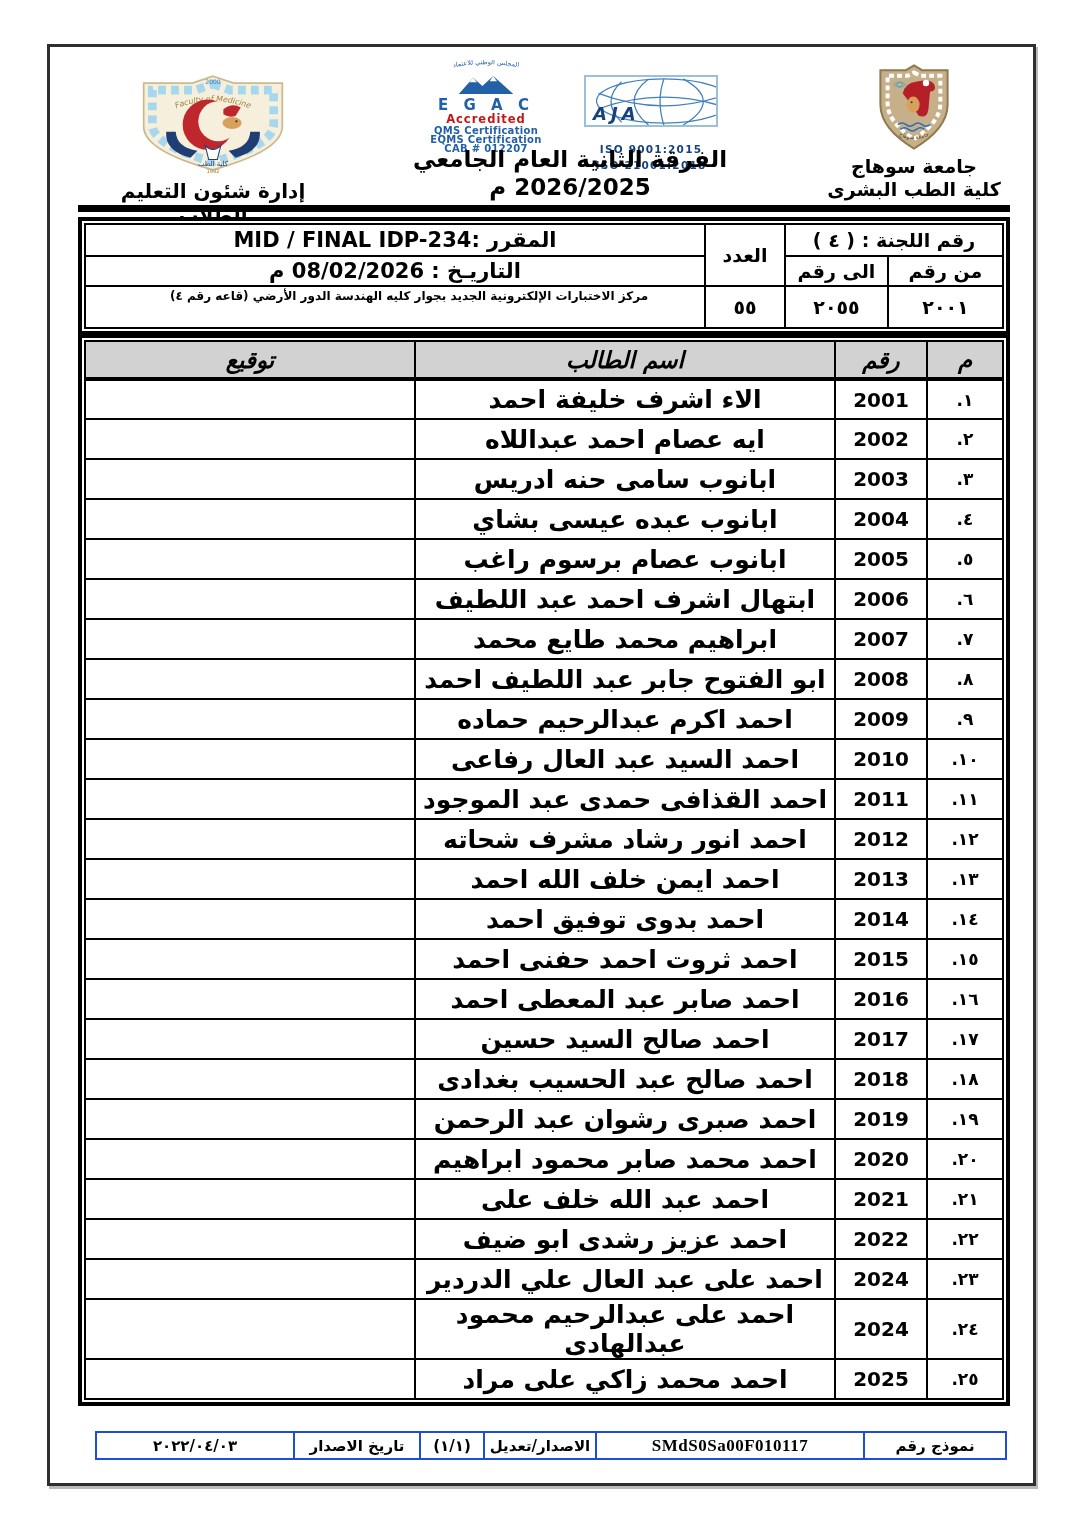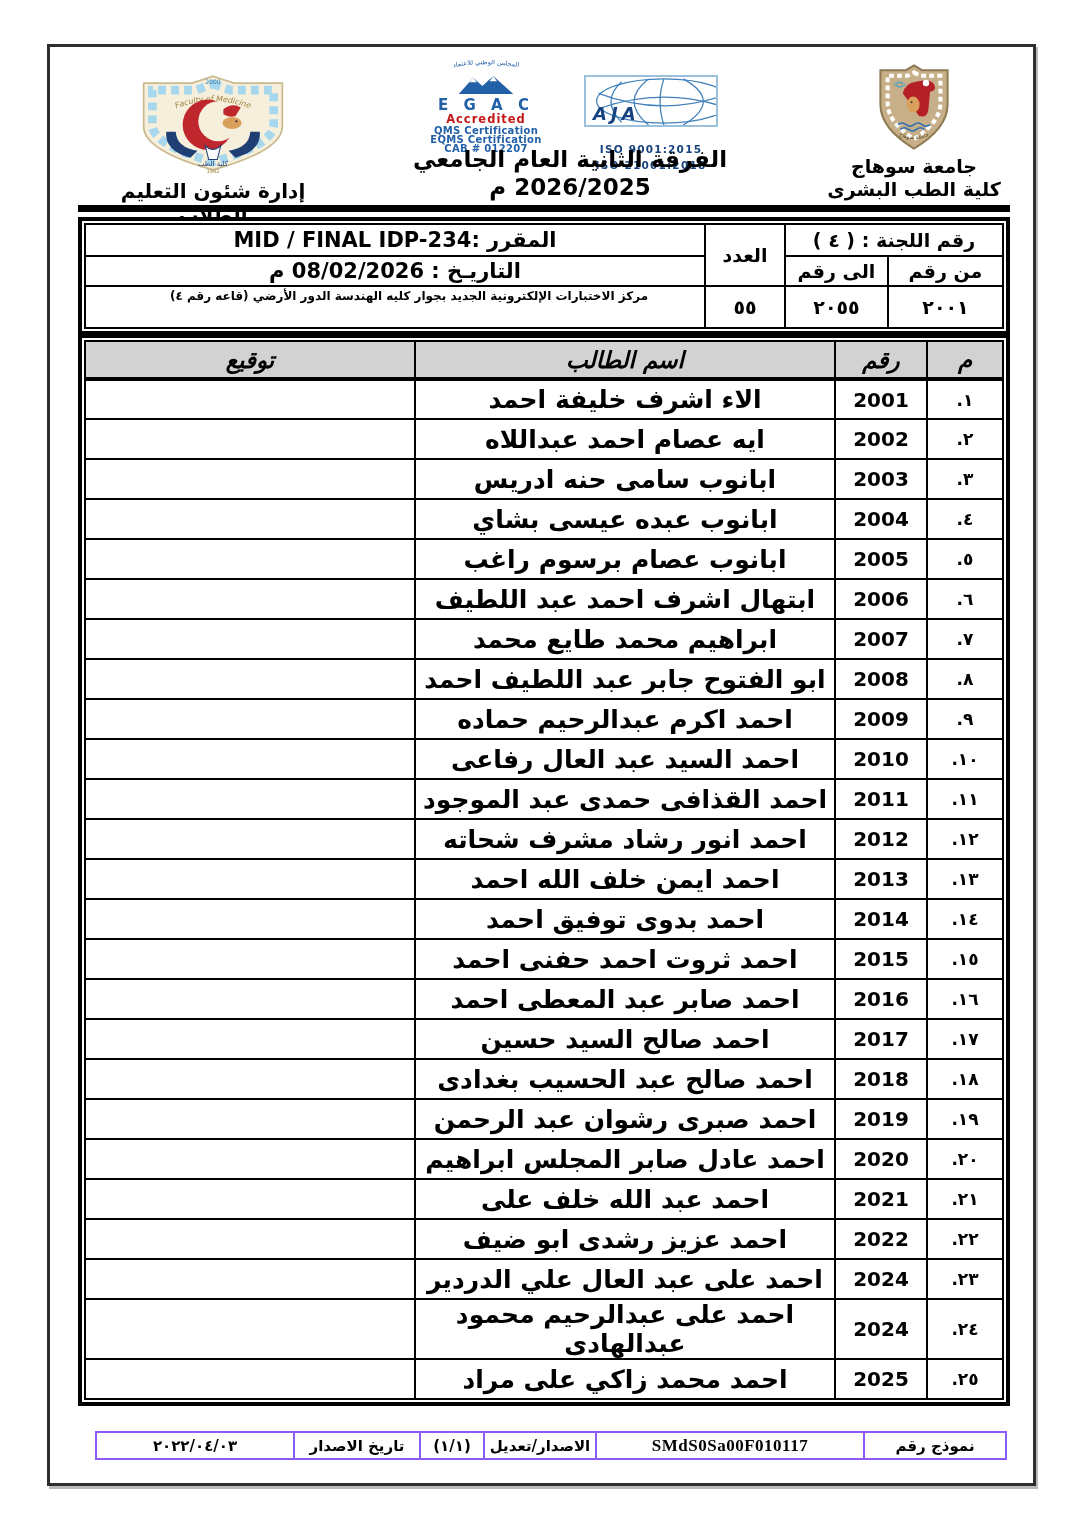--- a/index.html
+++ b/index.html
@@ -63,21 +63,21 @@
     font-size:23px; font-weight:bold; text-align:center;font-style:italic;
   }
   .main-table td { height:40px; border:2px solid #000; text-align:center; vertical-align:middle; }
   .c-serial { font-size:17px; font-weight:bold; }
   .c-num    { font-size:20px; font-weight:bold; }
   .c-name   { font-size:25px; font-weight:bold; }
 
   
   .footer-wrap { position:absolute; left:45px; top:1384px; width:912px; }
   .footer-table { width:100%; border-collapse:collapse; table-layout:fixed; }
-  .footer-table td { border:2px solid #8b5cf6; height:27px; text-align:center; vertical-align:middle;
+  .footer-table td { border:2px solid #1d4ed8; height:27px; text-align:center; vertical-align:middle;
                      font-weight:bold; font-size:15px; }
   .footer-table td.latin { font-family:"Liberation Serif", serif; font-size:17px; letter-spacing:.5px; }
 </style>
 </head>
 <body>
 
 <div class="frame">
 
   <div class="hdr-block med-block">
     <svg width="208" height="104" viewBox="0 0 212 120">
@@ -324,21 +324,21 @@
         </tr>
           <tr>
           <td class="c-serial">١٩.</td>
           <td class="c-num">2019</td>
           <td class="c-name">احمد صبرى رشوان عبد الرحمن</td>
           <td class="c-sig"></td>
         </tr>
           <tr>
           <td class="c-serial">٢٠.</td>
           <td class="c-num">2020</td>
-          <td class="c-name">احمد عادل صابر المجلس ابراهيم</td>
+          <td class="c-name">احمد محمد صابر محمود ابراهيم</td>
           <td class="c-sig"></td>
         </tr>
           <tr>
           <td class="c-serial">٢١.</td>
           <td class="c-num">2021</td>
           <td class="c-name">احمد عبد الله خلف على</td>
           <td class="c-sig"></td>
         </tr>
           <tr>
           <td class="c-serial">٢٢.</td>

